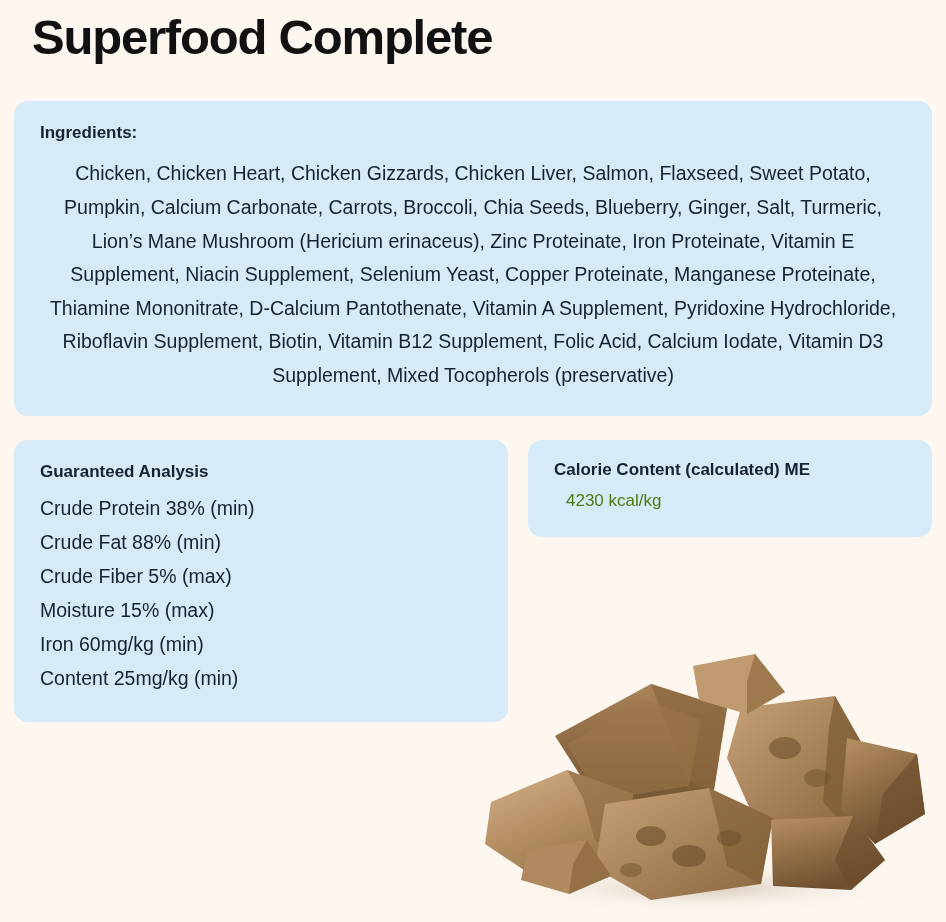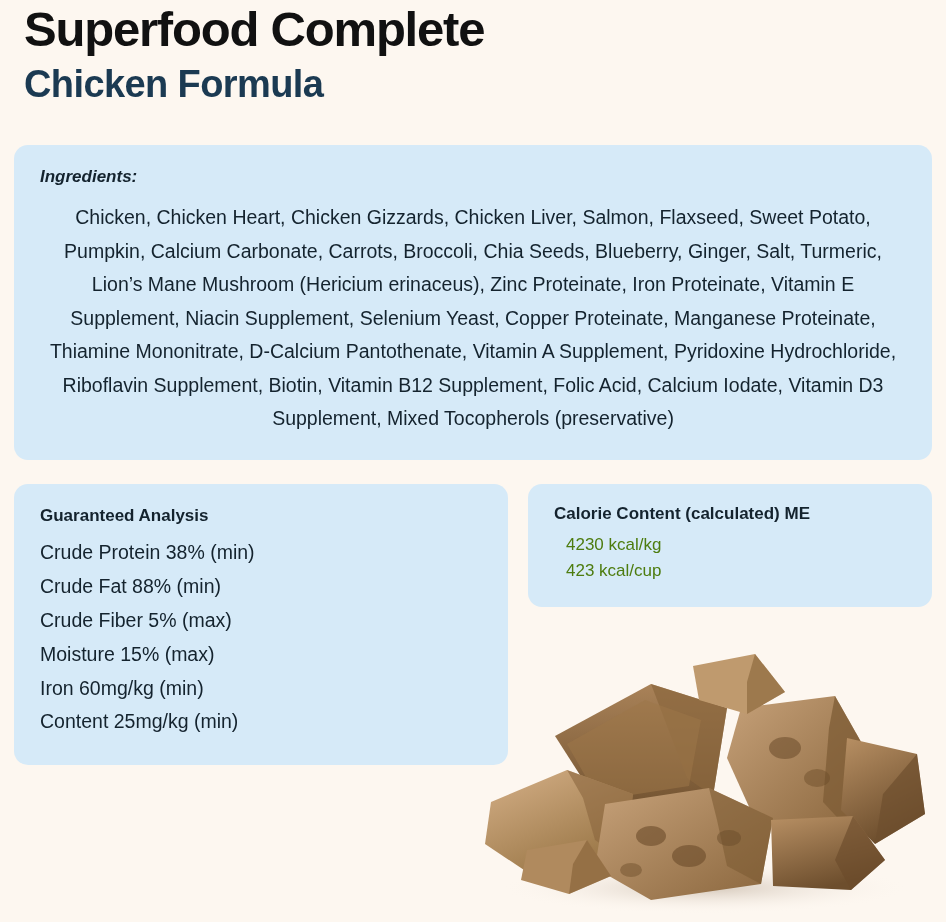--- a/index.html
+++ b/index.html
@@ -26,21 +26,21 @@
   
   .header {
     padding: 4px 0 0 10px;
   }
   .title-main {
     font-size: 49px;
     font-weight: bold;
     letter-spacing: -1.2px;
     line-height: 1.05;
     color: #111111;
-    margin: 0;
+    margin: 8px;
   }
   .title-sub {
     font-size: 38px;
     font-weight: bold;
     letter-spacing: -0.6px;
     line-height: 1.15;
     color: #1b3a52;
     margin: 8px 0 0 0;
   }
 
@@ -52,21 +52,20 @@
   }
   .ingredients-card {
     margin-top: 38px;
     padding: 22px 26px 24px 26px;
   }
   .card-heading {
     font-size: 17px;
     font-weight: bold;
     margin: 0 0 14px 0;
     color: #14232e;
-    font-style: italic;
   }
   .ingredients-body {
     font-size: 19.5px;
     line-height: 1.72;
     color: #14232e;
     margin: 0;
     text-align: center;
   }
 
   
@@ -131,21 +130,20 @@
     pointer-events: none;
   }
 </style>
 </head>
 <body>
 
 <div class="page">
 
   <div class="header">
     <h1 class="title-main">Superfood Complete</h1>
-    <h2 class="title-sub">Chicken Formula</h2>
   </div>
 
   <div class="card ingredients-card">
     <div class="card-heading">Ingredients:</div>
     <p class="ingredients-body">Chicken, Chicken Heart, Chicken Gizzards, Chicken Liver, Salmon, Flaxseed, Sweet Potato, Pumpkin, Calcium Carbonate, Carrots, Broccoli, Chia Seeds, Blueberry, Ginger, Salt, Turmeric, Lion’s Mane Mushroom (Hericium erinaceus), Zinc Proteinate, Iron Proteinate, Vitamin E Supplement, Niacin Supplement, Selenium Yeast, Copper Proteinate, Manganese Proteinate, Thiamine Mononitrate, D-Calcium Pantothenate, Vitamin A Supplement, Pyridoxine Hydrochloride, Riboflavin Supplement, Biotin, Vitamin B12 Supplement, Folic Acid, Calcium Iodate, Vitamin D3 Supplement, Mixed Tocopherols (preservative)</p>
   </div>
 
   <div class="lower-row">
 
     <div class="card ga-card">
@@ -157,21 +155,20 @@
         <li>Moisture 15% (max)</li>
         <li>Iron 60mg/kg (min)</li>
         <li>Content 25mg/kg (min)</li>
       </ul>
     </div>
 
     <div class="right-col">
       <div class="card calorie-card">
         <div class="cal-heading">Calorie Content (calculated) ME</div>
         <div class="cal-line">4230 kcal/kg</div>
-        <div class="cal-line">423 kcal/cup</div>
       </div>
     </div>
 
   </div>
 
   <svg class="photo" viewBox="0 0 480 330" xmlns="http://www.w3.org/2000/svg">
     <defs>
       <linearGradient id="g1" x1="0" y1="0" x2="0" y2="1">
         <stop offset="0%" stop-color="#a98258"></stop>
         <stop offset="100%" stop-color="#70512f"></stop>

